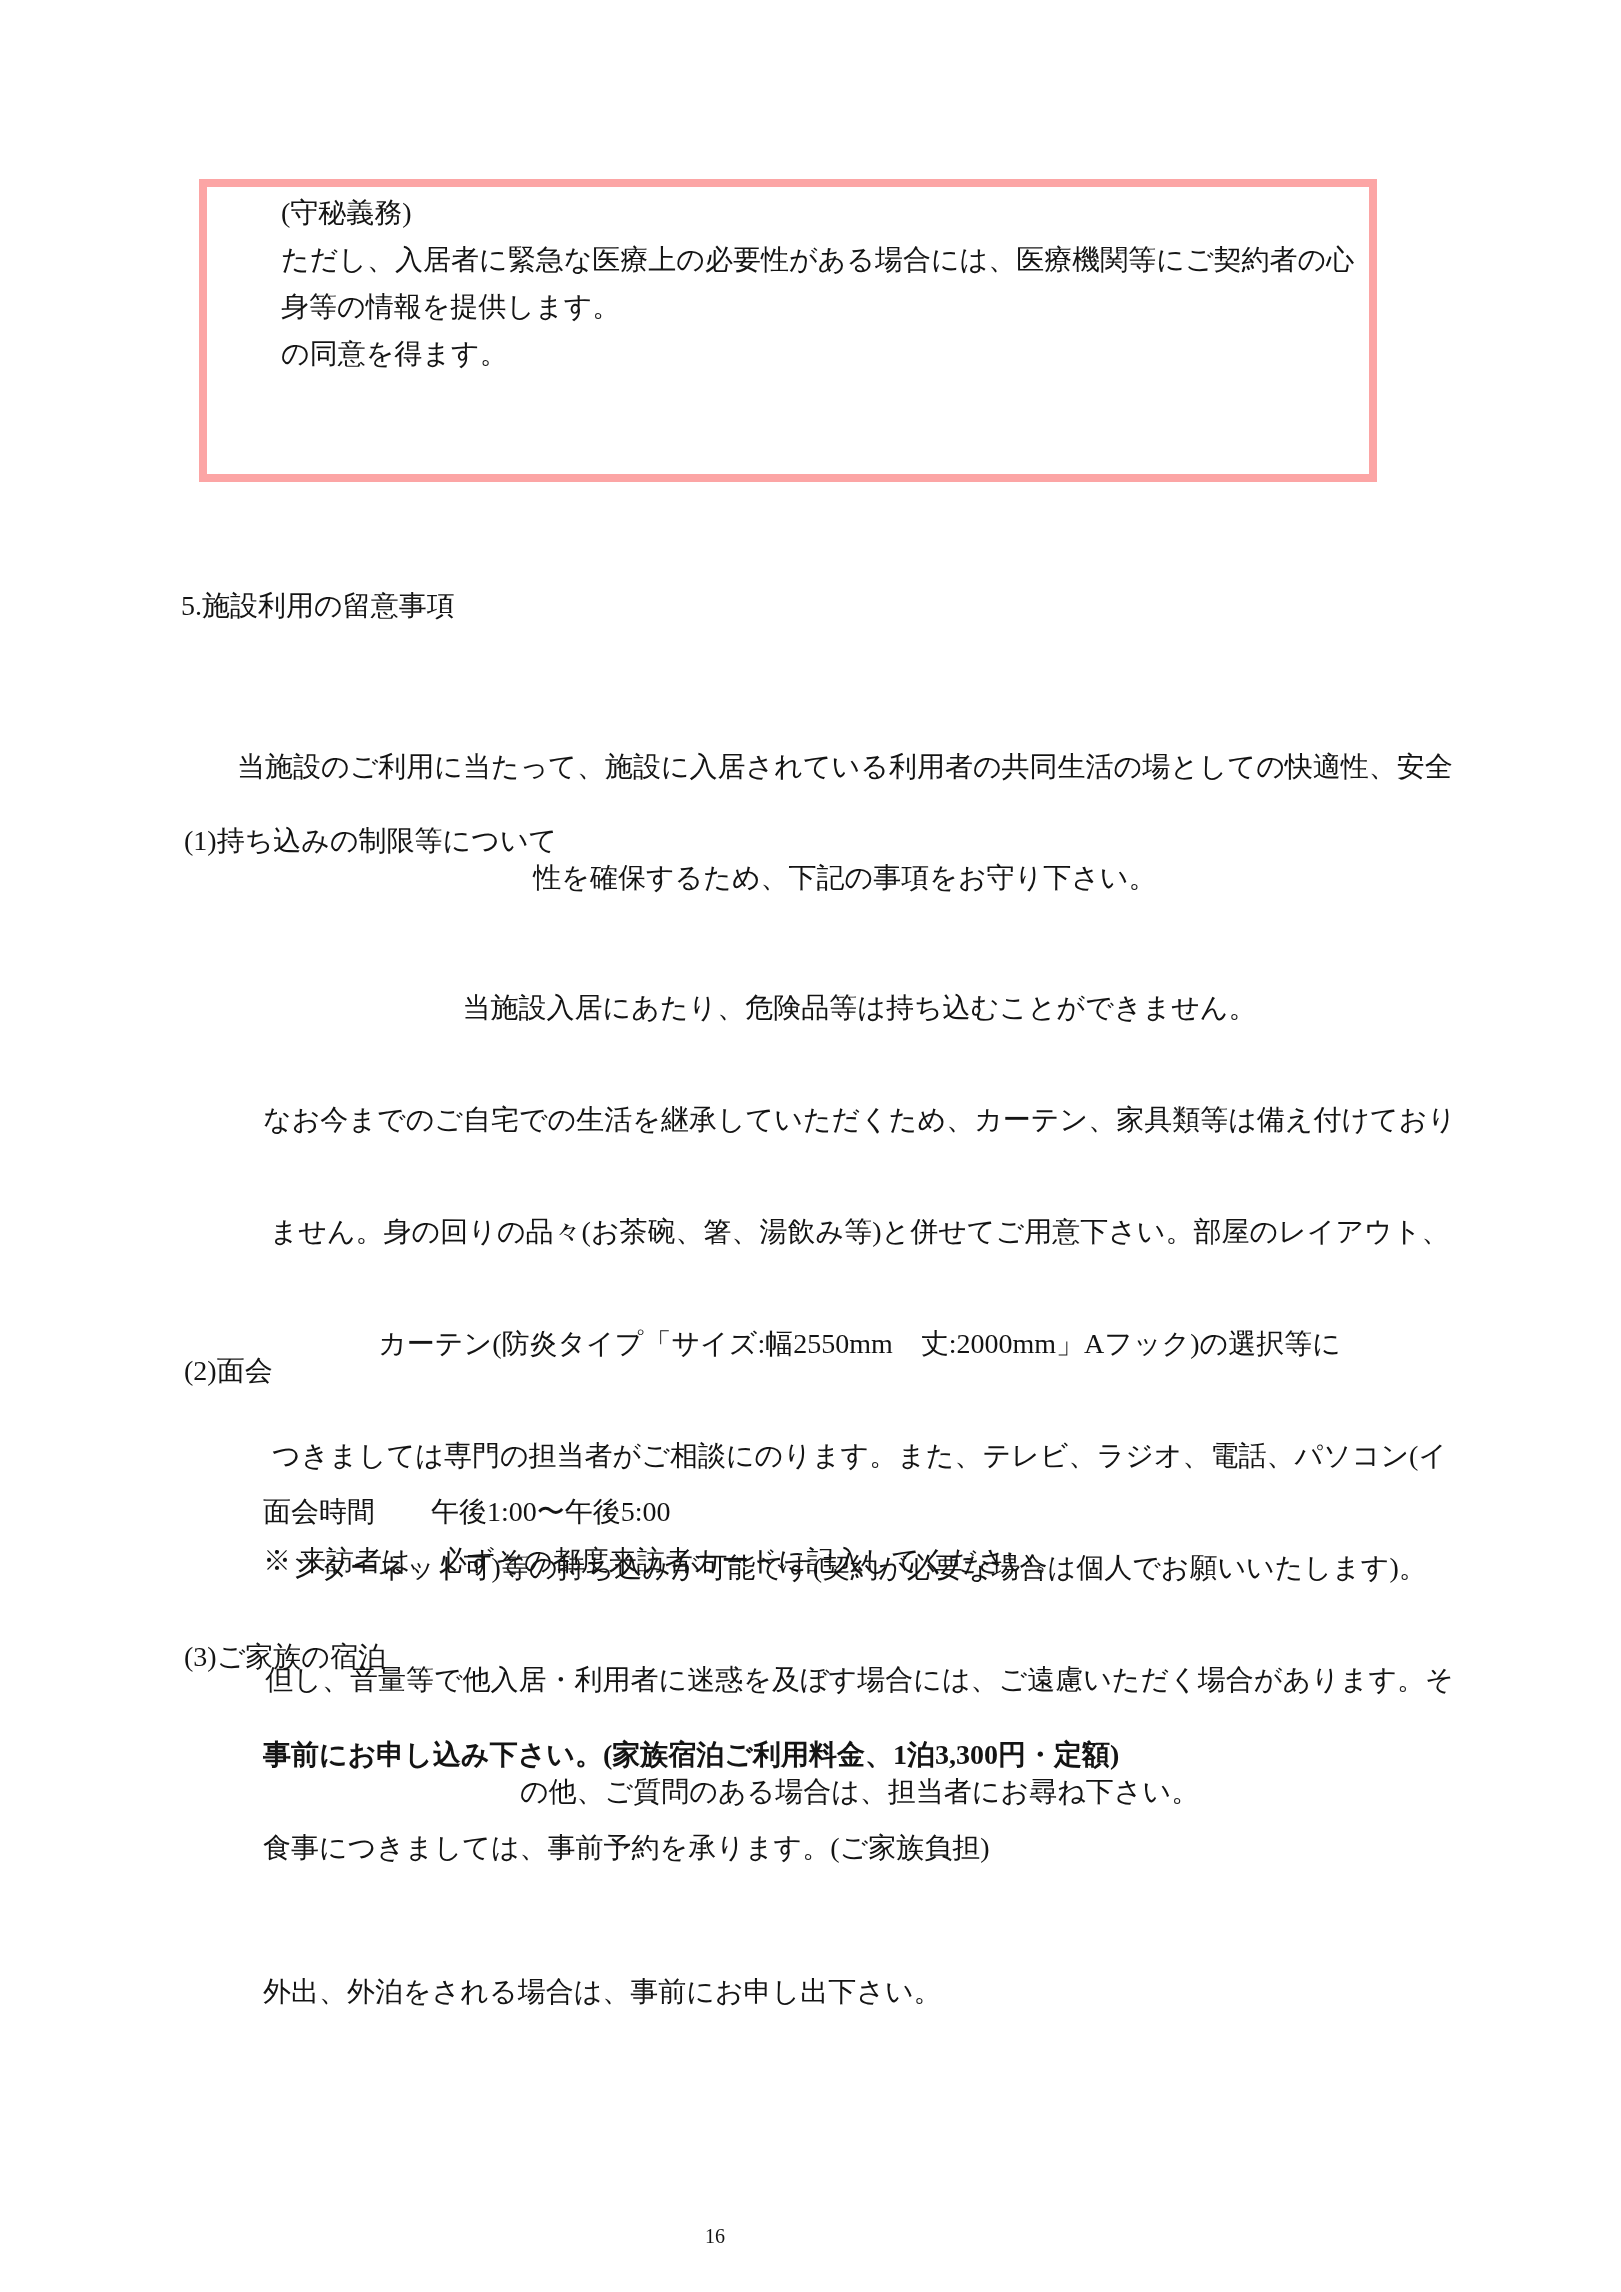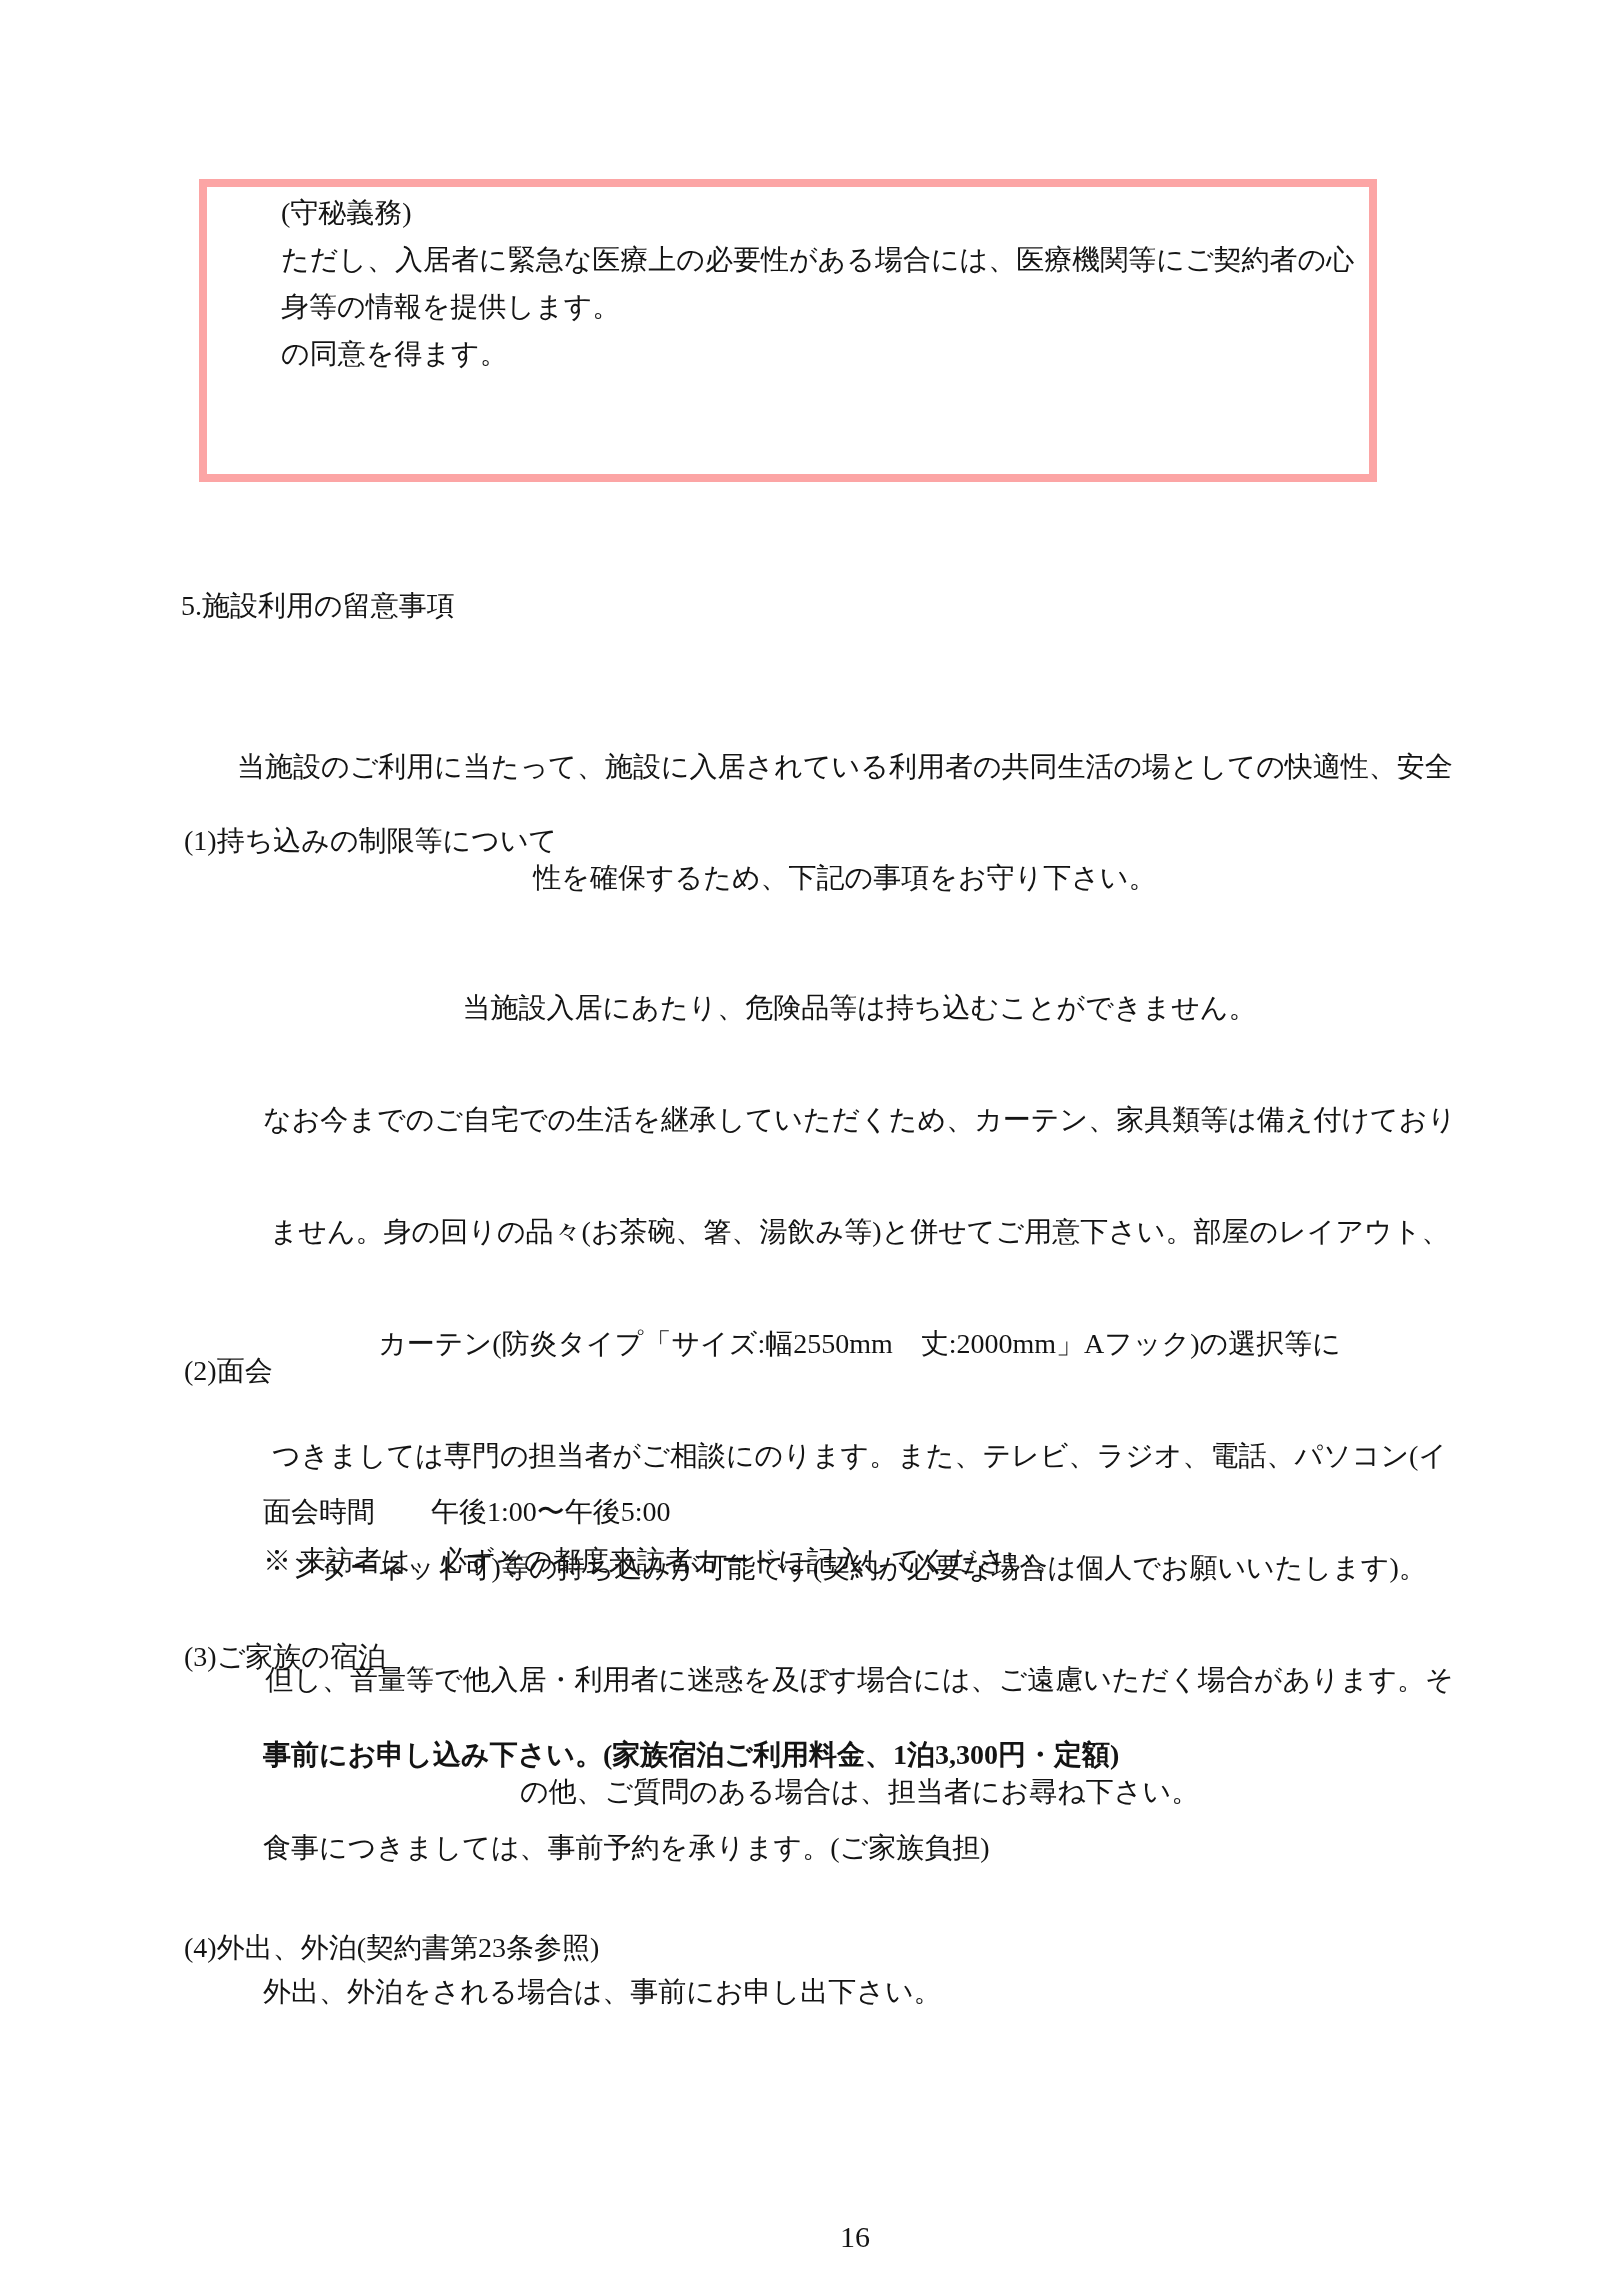--- a/index.html
+++ b/index.html
@@ -48,22 +48,22 @@
     height: 48px;
   }
   .heading {
     line-height: 47px;
   }
   .page-number {
     position: absolute;
     top: 2217px;
     left: 705px;
     width: 165px;
-    text-align: right;
-    font-size: 30px;
+    text-align: left;
+    font-size: 20px;
     line-height: 39px;
   }
 </style>
 </head>
 <body>
 
 <div class="page">
 
   <div class="confidentiality-box">
     <div>(守秘義務)</div>
@@ -97,20 +97,19 @@
   <div class="abs heading" style="left:263px; top:1488px;">面会時間　　午後1:00〜午後5:00</div>
 
   <div class="abs heading" style="left:263px; top:1537px;">※ 来訪者は、必ずその都度来訪者カードに記入してください。</div>
 
   <div class="abs heading" style="left:184px; top:1633px;">(3)ご家族の宿泊</div>
 
   <div class="abs heading" style="left:263px; top:1731px;font-weight:bold;">事前にお申し込み下さい。(家族宿泊ご利用料金、1泊3,300円・定額)</div>
 
   <div class="abs heading" style="left:263px; top:1824px;">食事につきましては、事前予約を承ります。(ご家族負担)</div>
 
-  <div class="abs heading" style="left:184px; top:1924px;">(4)外出、外泊(契約書第23条参照)</div>
 
   <div class="abs heading" style="left:263px; top:1968px;">外出、外泊をされる場合は、事前にお申し出下さい。</div>
 
   <div class="page-number">16</div>
 
 </div>
 
 
 </body></html>

